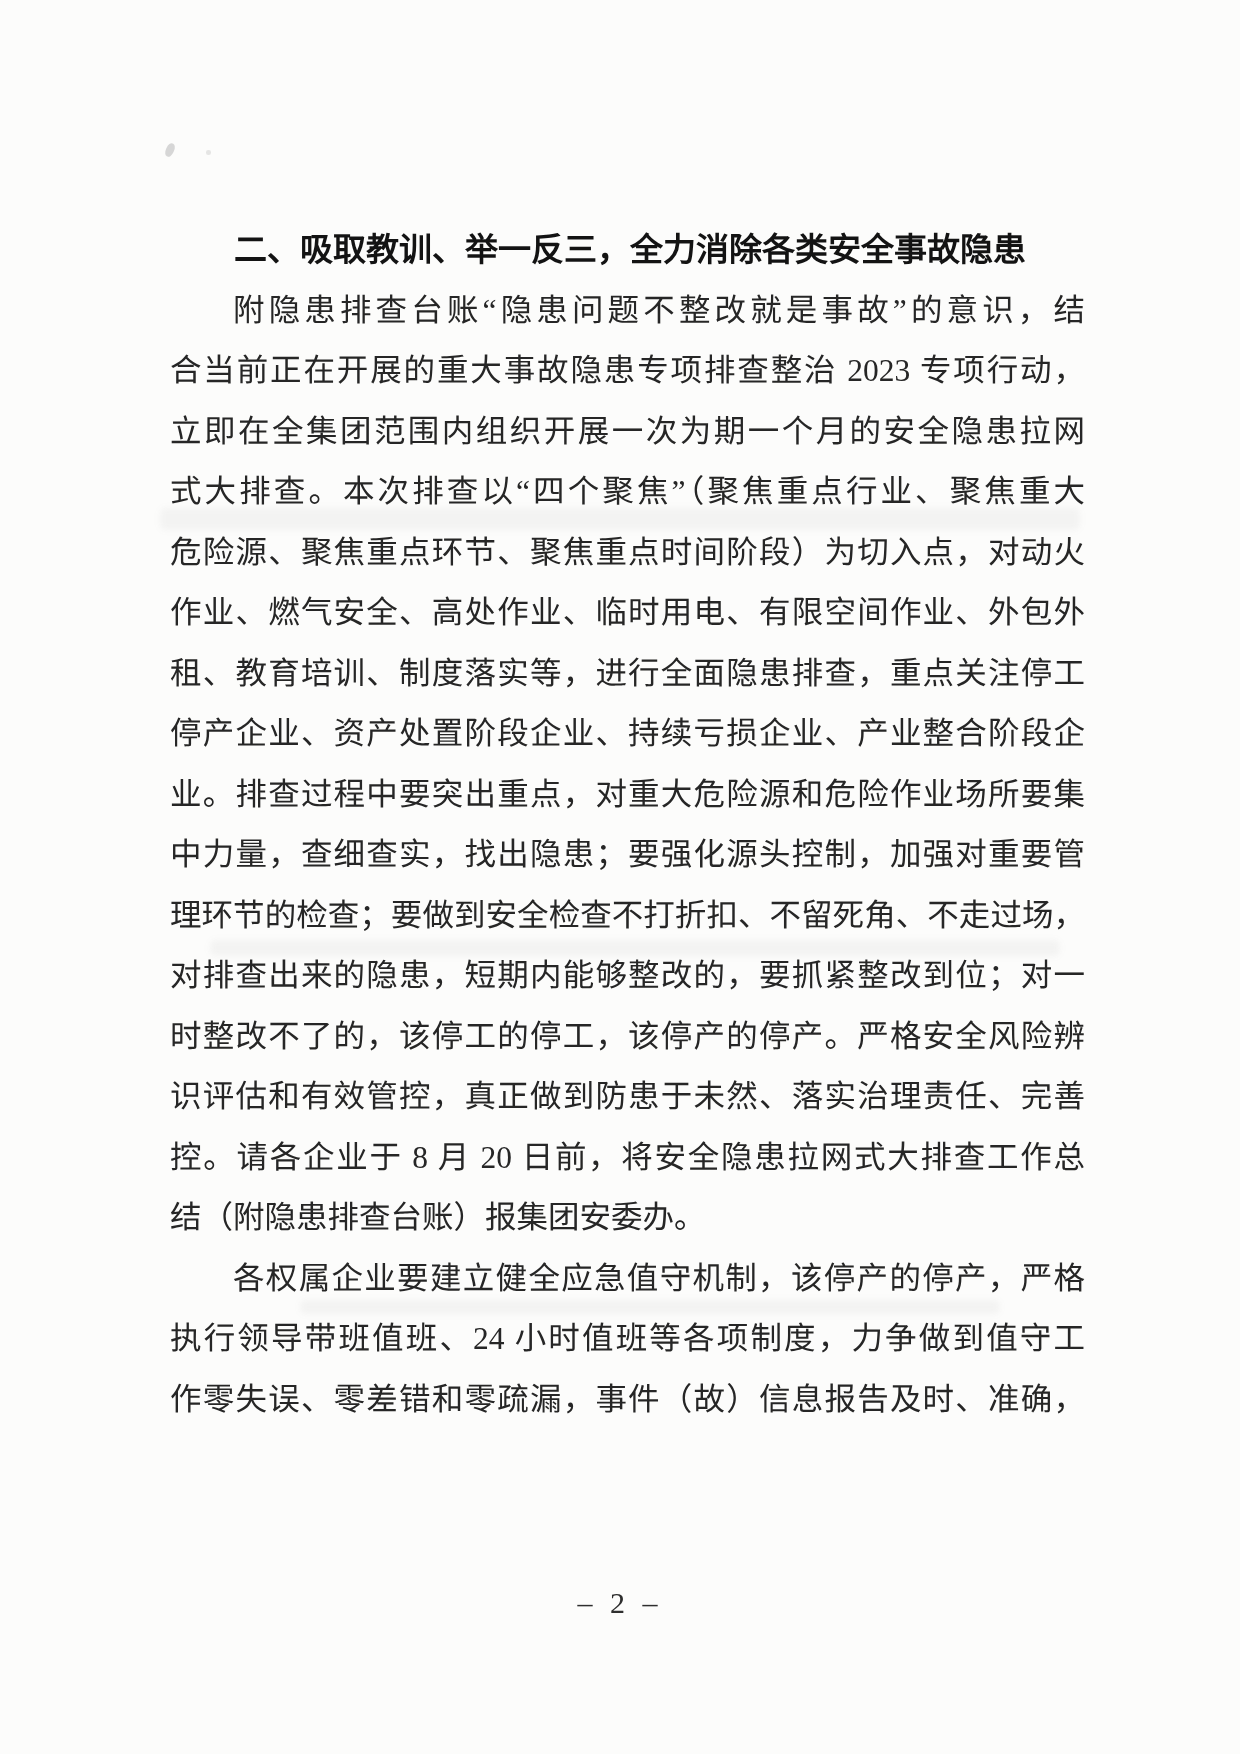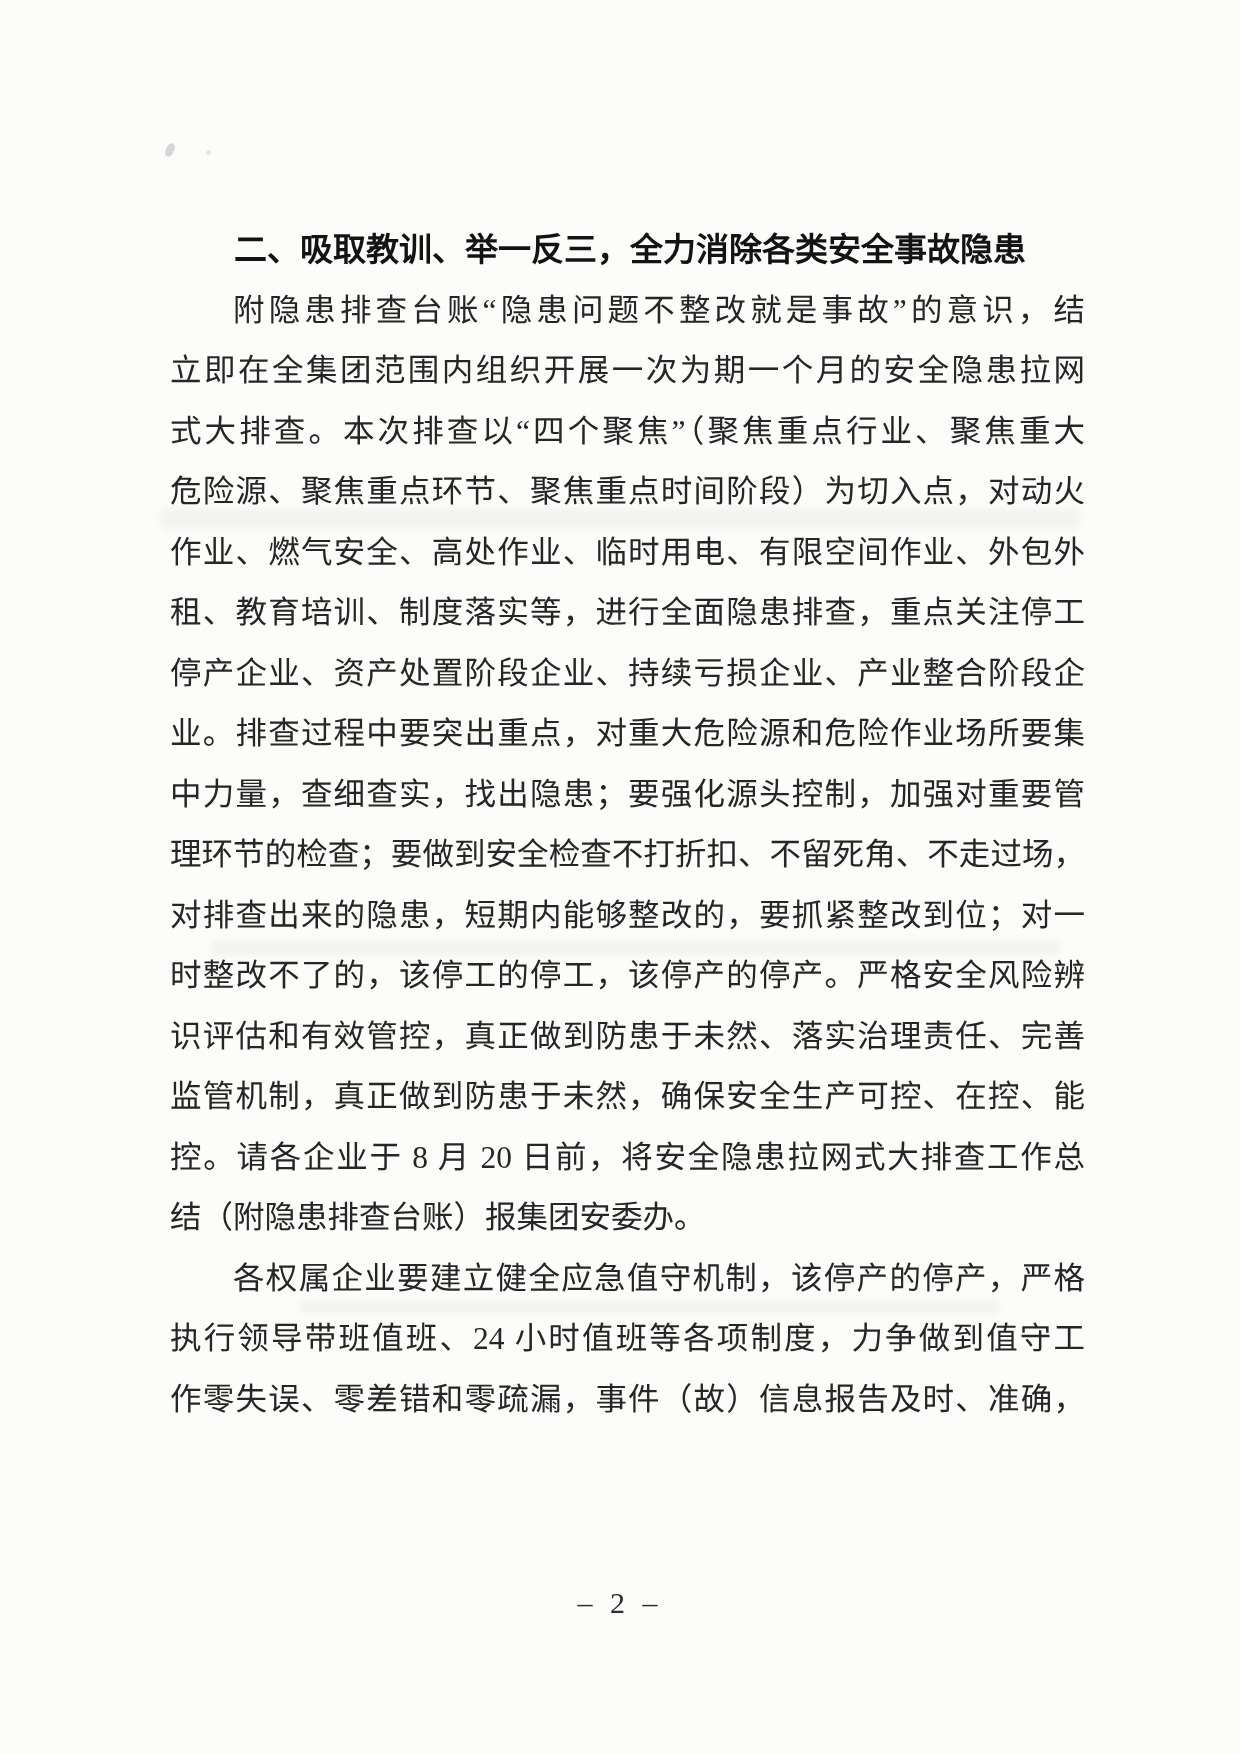--- a/index.html
+++ b/index.html
@@ -88,33 +88,33 @@
 
   <div class="ghost g1"></div>
   <div class="ghost g2"></div>
   <div class="ghost g3"></div>
   <div class="speck s1"></div>
   <div class="speck s2"></div>
 
   <div class="text-block">
       <div class="line heading indent">二、吸取教训、举一反三，全力消除各类安全事故隐患</div>
       <div class="line body justify indent">附隐患排查台账“隐患问题不整改就是事故”的意识，结</div>
+      <div class="line body justify">合当前正在开展的重大事故隐患专项排查整治 2023 专项行动，</div>
       <div class="line body justify">立即在全集团范围内组织开展一次为期一个月的安全隐患拉网</div>
       <div class="line body justify">式大排查。本次排查以“四个聚焦”（聚焦重点行业、聚焦重大</div>
       <div class="line body justify">危险源、聚焦重点环节、聚焦重点时间阶段）为切入点，对动火</div>
       <div class="line body justify">作业、燃气安全、高处作业、临时用电、有限空间作业、外包外</div>
       <div class="line body justify">租、教育培训、制度落实等，进行全面隐患排查，重点关注停工</div>
       <div class="line body justify">停产企业、资产处置阶段企业、持续亏损企业、产业整合阶段企</div>
       <div class="line body justify">业。排查过程中要突出重点，对重大危险源和危险作业场所要集</div>
       <div class="line body justify">中力量，查细查实，找出隐患；要强化源头控制，加强对重要管</div>
       <div class="line body justify">理环节的检查；要做到安全检查不打折扣、不留死角、不走过场，</div>
       <div class="line body justify">对排查出来的隐患，短期内能够整改的，要抓紧整改到位；对一</div>
       <div class="line body justify">时整改不了的，该停工的停工，该停产的停产。严格安全风险辨</div>
       <div class="line body justify">识评估和有效管控，真正做到防患于未然、落实治理责任、完善</div>
-      <div class="line body justify">监管机制，真正做到防患于未然，确保安全生产可控、在控、能</div>
       <div class="line body justify">控。请各企业于 8 月 20 日前，将安全隐患拉网式大排查工作总</div>
       <div class="line body">结（附隐患排查台账）报集团安委办。</div>
       <div class="line body justify indent">各权属企业要建立健全应急值守机制，该停产的停产，严格</div>
       <div class="line body justify">执行领导带班值班、24 小时值班等各项制度，力争做到值守工</div>
       <div class="line body justify">作零失误、零差错和零疏漏，事件（故）信息报告及时、准确，</div>
     </div>
 
   <div class="page-number">– 2 –</div>
 </div>
 

